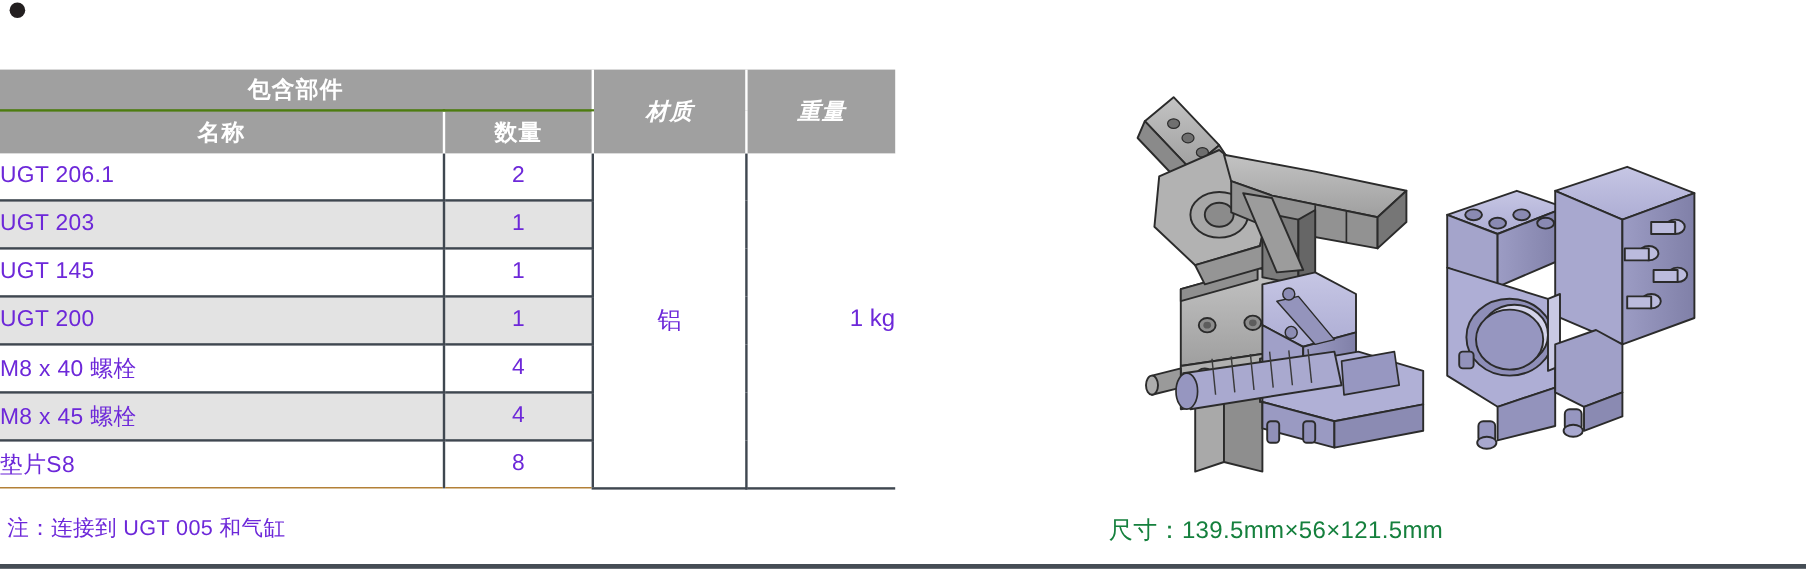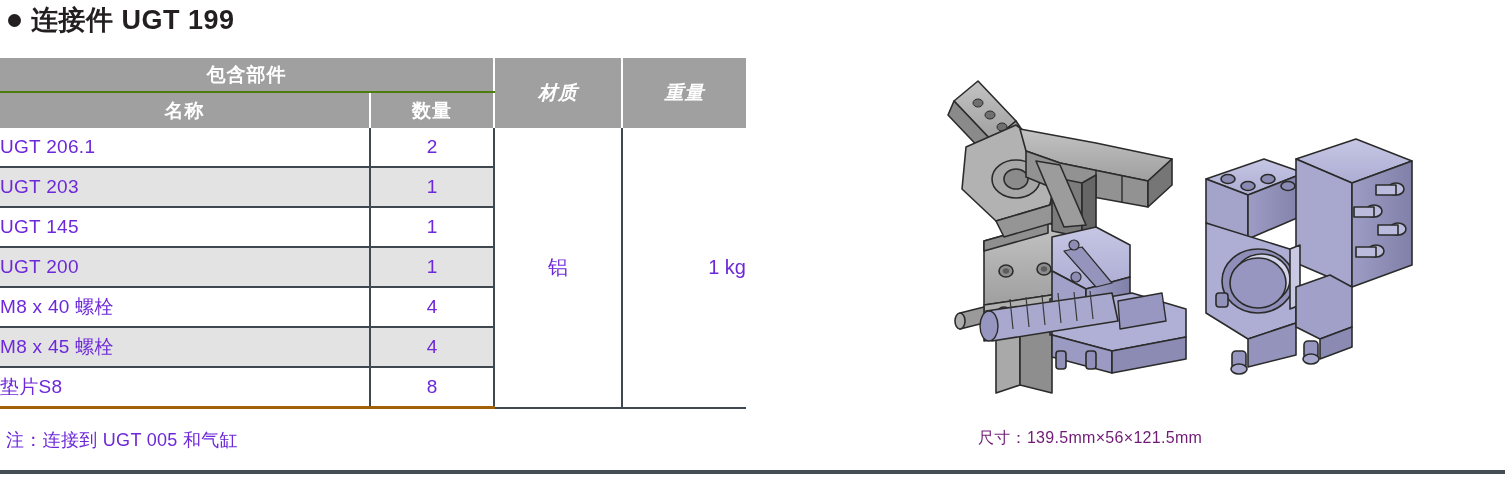--- a/index.html
+++ b/index.html
@@ -102,42 +102,42 @@
     background: #ffffff !important;
     border-bottom: 2px solid #3f4750;
     border-right: 2px solid #3f4750;
     vertical-align: middle;
   }
   .cell-span-last {
     border-right: none;
     text-align: right;
   }
   .last-row .body-cell {
-    border-bottom: 3px solid #a16207;
+    border-bottom: 1px solid #a16207;
     margin-top: 25px;
   }
 
   
   .note {
     position: absolute;
     left: 6px;
     top: 428px;
     font-size: 18px;
     color: #6d28d9;
     letter-spacing: 0.3px;
     white-space: nowrap;
   }
 
   
   .dimension {
     position: absolute;
-    left: 978px;
+    left: 924px;
     top: 428px;
-    font-size: 16px;
-    color: #701a75;
+    font-size: 20px;
+    color: #15803d;
     letter-spacing: 0.3px;
     white-space: nowrap;
   }
 
   
   .bottom-rule {
     position: absolute;
     left: 0;
     top: 470px;
     width: 1505px;
@@ -153,21 +153,20 @@
     width: 520px;
     height: 360px;
   }
   .illustration svg { display: block; }
 </style>
 </head>
 <body>
 
 <div class="page-title">
   <span class="bullet"></span>
-  <span>连接件 UGT 199</span>
 </div>
 
 <table class="parts-table">
   <colgroup>
     <col style="width:370px">
     <col style="width:124px">
     <col style="width:128px">
     <col style="width:124px">
   </colgroup>
   <thead>

